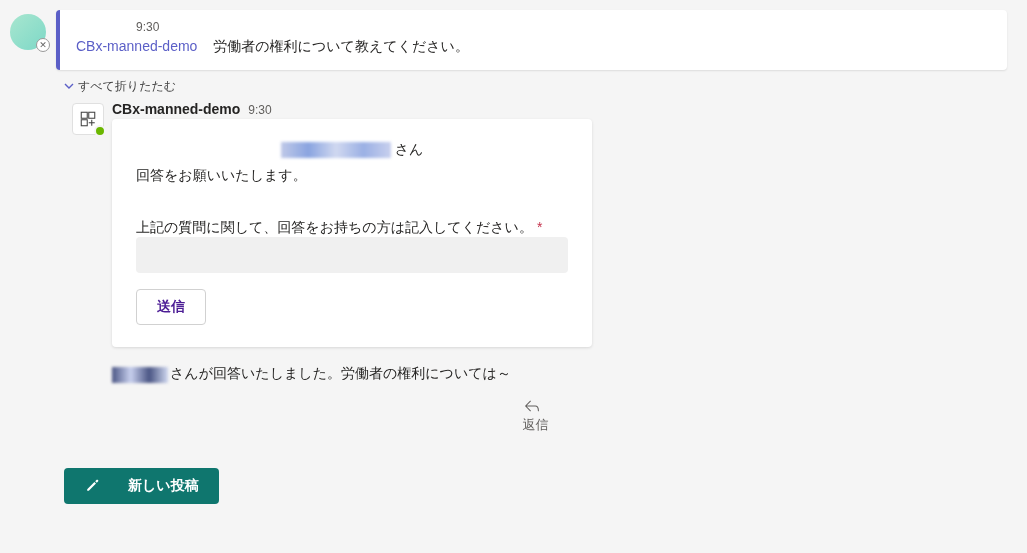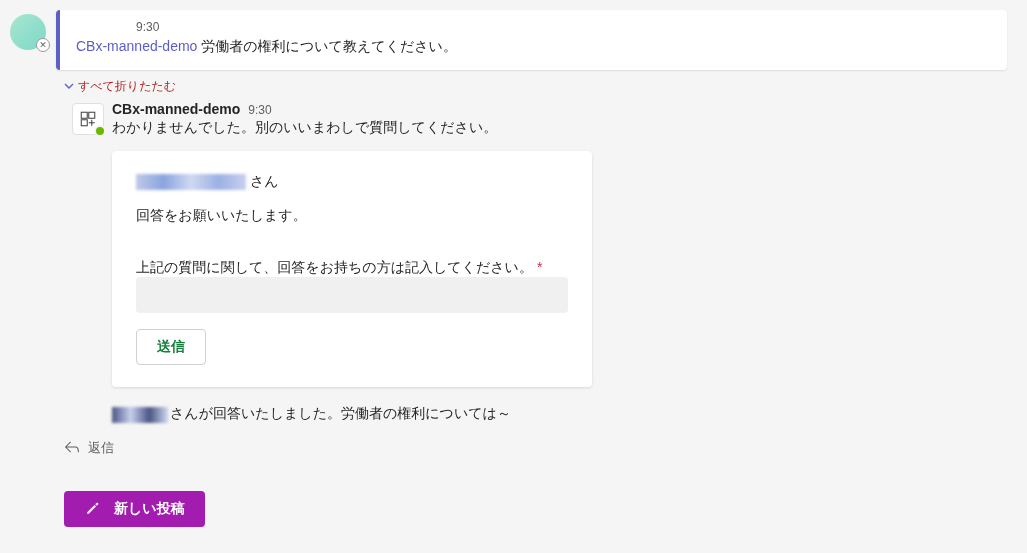--- a/index.html
+++ b/index.html
@@ -54,29 +54,29 @@
       border-radius: 4px;
       padding: 10px 16px 14px;
       box-shadow: 0 1px 2px rgba(0,0,0,0.1);
     }
     .msg-time {
       font-size: 12px;
       color: #605e5c;
       margin-bottom: 4px;
       margin-left: 60px;
     }
-    .msg-body { display: inline; }
+    .msg-body { display: inline; margin-left: 12px; }
     .mention {
       color: #5b5fc7;
     }
     .collapse-row {
       display: flex;
       align-items: center;
       margin: 8px 0 6px 64px;
-      color: #b91c1c;
+      color: #404040;
       font-size: 12px;
       cursor: pointer;
     }
     .collapse-row .caret {
       margin-right: 4px;
       display: inline-block;
     }
     .reply-row {
       display: flex;
       align-items: flex-start;
@@ -134,23 +134,24 @@
     }
     .card {
       background: #fff;
       border-radius: 4px;
       padding: 22px 24px;
       max-width: 480px;
       box-shadow: 0 1px 3px rgba(0,0,0,0.12);
       margin-bottom: 18px;
     }
     .card-user-line {
-      margin-bottom: 16px;
-      display: flex;
-      align-items: center;
+      margin-bottom: 8px;
+      display: flex;
+      align-items: center;
+      justify-content: center;
     }
     .redacted-name {
       display: inline-block;
       width: 110px;
       height: 16px;
       background: linear-gradient(90deg, #bfc9e8, #8aa4e0, #d0d8f0, #9bb0e4, #c8d0ee);
       filter: blur(1.5px);
       margin-right: 4px;
     }
     .redacted-name-2 {
@@ -178,60 +179,61 @@
       background: #f0f0f0;
       border: none;
       border-radius: 4px;
       margin-bottom: 16px;
       padding: 0 10px;
       font-size: 14px;
     }
     .card-submit {
       border: 1px solid #d1d1d1;
       background: #fff;
-      color: #15803d;
+      color: #4c1d95;
       font-weight: 600;
       padding: 8px 20px;
       border-radius: 4px;
       cursor: pointer;
       font-size: 14px;
     }
     .answer-line {
       display: flex;
       align-items: flex-end;
       margin-bottom: 12px;
     }
     .reply-action-row {
       display: flex;
       align-items: center;
       margin-left: 64px;
       margin-top: 4px;
       color: #605e5c;
       font-size: 13px;
       cursor: pointer;
+      flex-direction: column;
     }
     .reply-icon {
       margin-right: 8px;
     }
     .new-post-row {
       margin-left: 64px;
       margin-top: 34px;
     }
     .new-post-btn {
-      background: #a21caf;
+      background: #0f766e;
       color: #fff;
       border: none;
       padding: 9px 20px;
       border-radius: 4px;
       font-weight: 600;
       font-size: 14px;
       cursor: pointer;
       display: inline-flex;
       align-items: center;
-      gap: 14px;
+      gap: 28px;
     }
     .compose-icon {
       display: inline-flex;
     }
   </style>
 </head>
 <body>
 
 <div class="chat-container">
 
@@ -266,21 +268,20 @@
           <line x1="17" y1="13" x2="17" y2="21" stroke="#444" stroke-width="1.4"></line>
         </svg>
       </div>
       <div class="bot-presence"></div>
     </div>
     <div class="reply-content">
       <div class="reply-header">
         <span class="bot-name">CBx-manned-demo</span>
         <span class="reply-time">9:30</span>
       </div>
-      <div class="reply-text">わかりませんでした。別のいいまわしで質問してください。</div>
 
       <div class="card">
         <div class="card-user-line">
           <span class="redacted-name"></span>
           <span>さん</span>
         </div>
         <div class="card-instruction">回答をお願いいたします。</div>
         <div class="card-field-label">
           <span>上記の質問に関して、回答をお持ちの方は記入してください。</span><span class="required-mark">*</span>
         </div>

